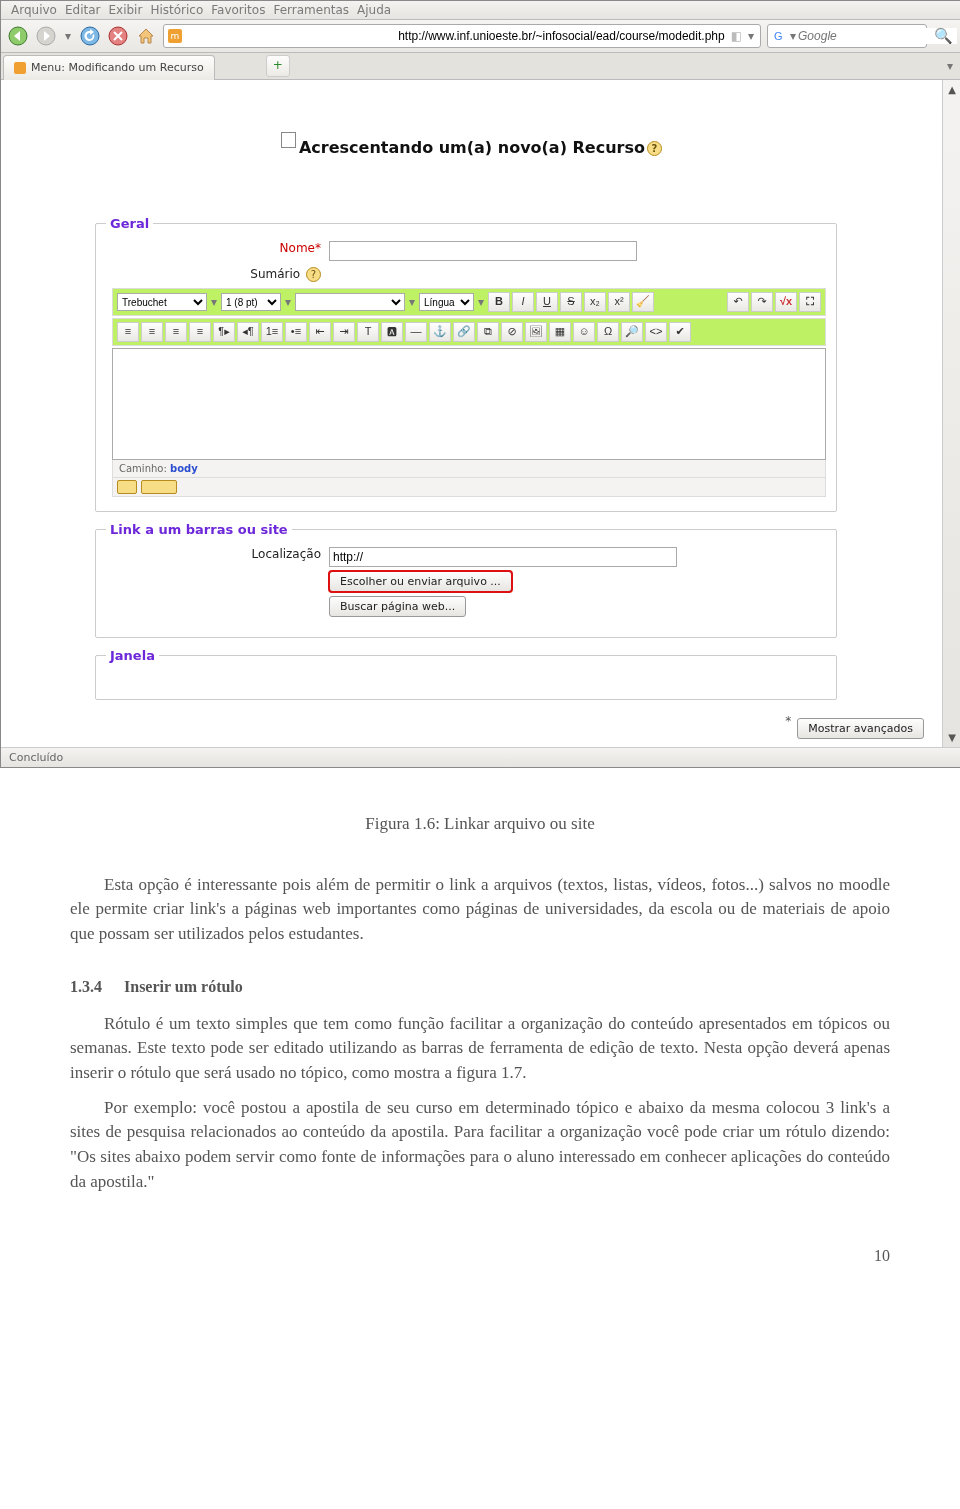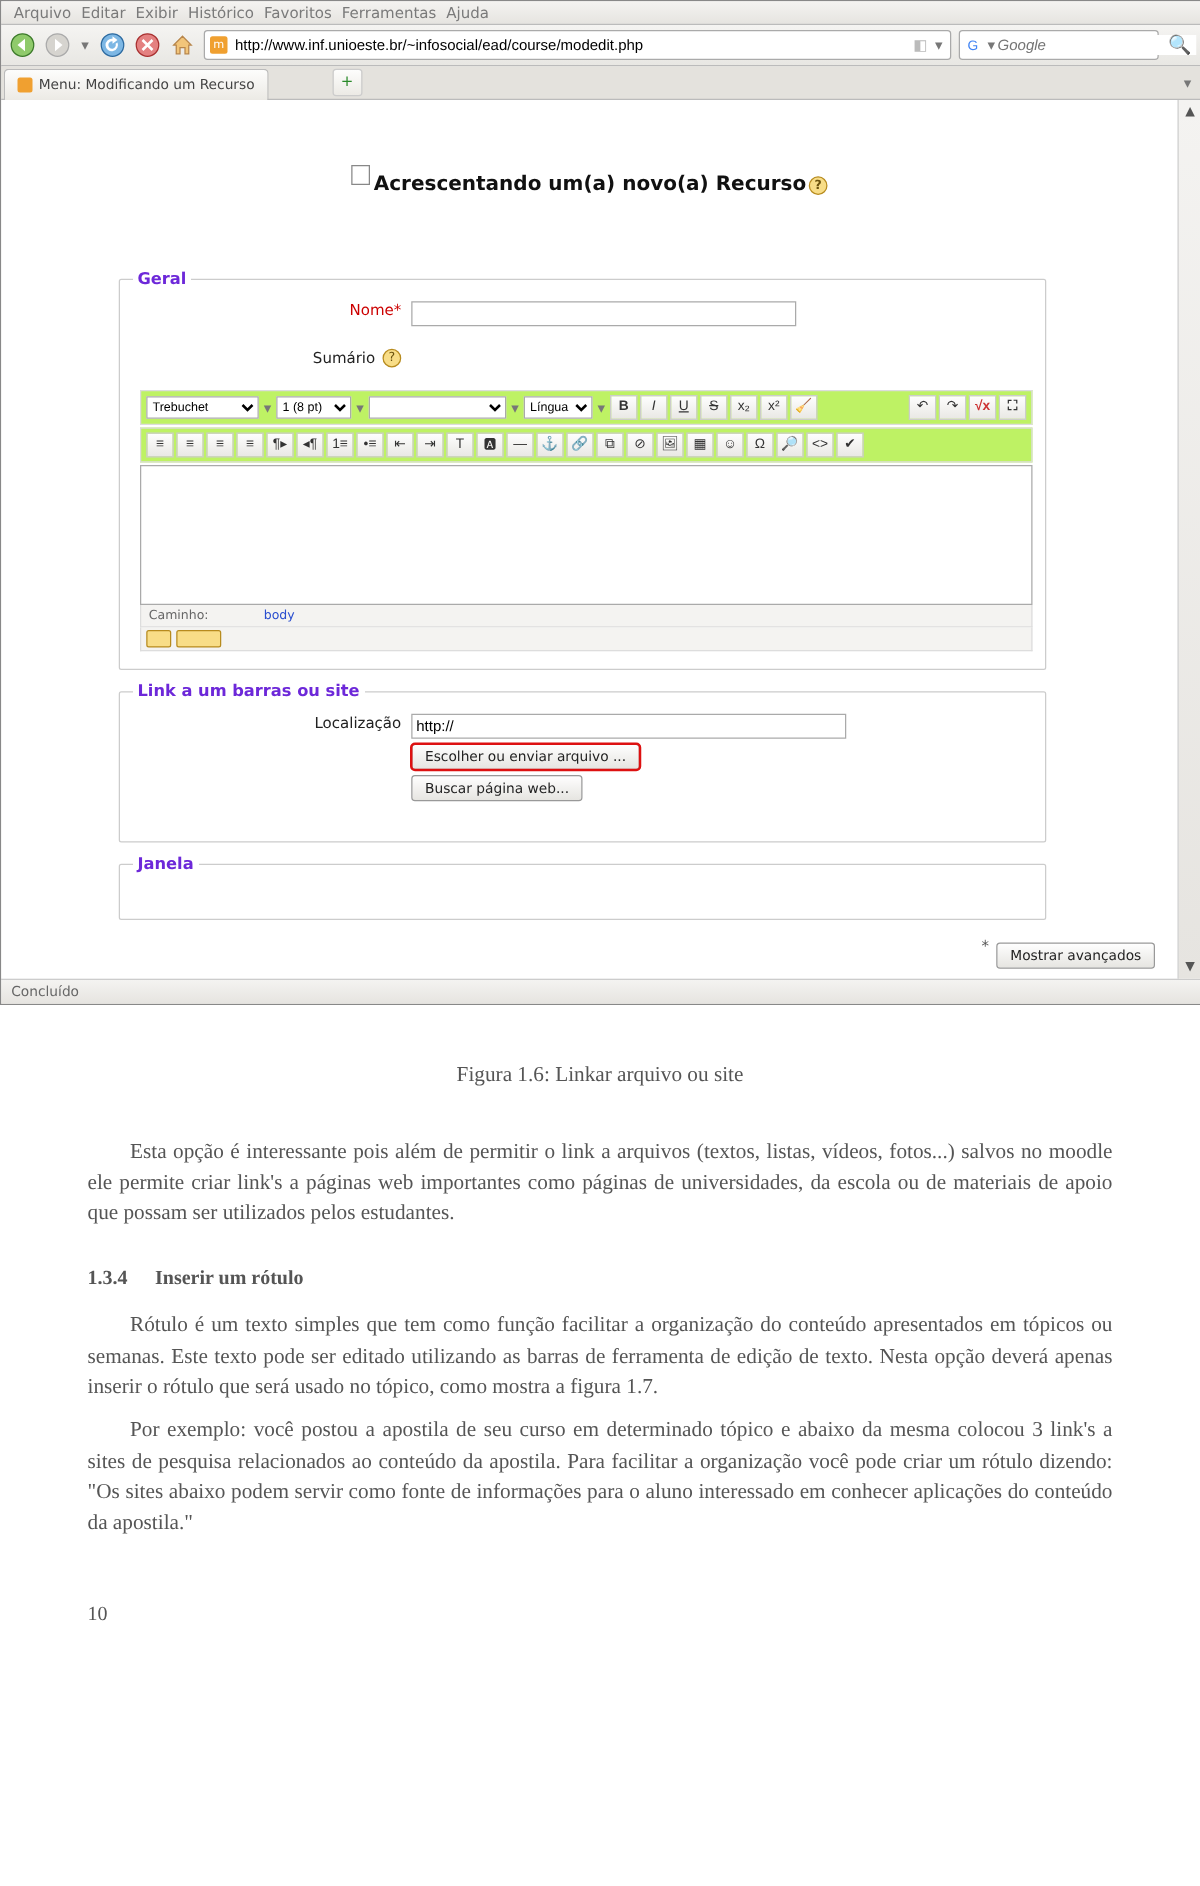--- a/index.html
+++ b/index.html
@@ -6,69 +6,69 @@
   
   .shot{width:960px;border:1px solid #888;background:#efeeec;font-family:"DejaVu Sans",Arial,sans-serif;font-size:12px;color:#333;}
   .menubar{display:flex;gap:4px;padding:2px 8px;background:linear-gradient(#f4f3f1,#e6e4e0);border-bottom:1px solid #bbb;color:#7a7a7a;font-size:12px;}
   .menubar span{padding:0 2px;}
   .nav{display:flex;align-items:center;gap:6px;padding:4px 6px;background:linear-gradient(#f5f4f2,#e8e7e3);border-bottom:1px solid #bbb;}
   .tb{width:22px;height:22px;display:inline-flex;align-items:center;justify-content:center;border-radius:3px;}
   .tb svg{display:block;}
   .drop{width:10px;text-align:center;color:#777;}
   .url{flex:1;display:flex;align-items:center;background:#fff;border:1px solid #aaa;border-radius:3px;height:22px;padding:0 4px;gap:4px;}
   .url .fav{width:14px;height:14px;background:#f0a030;border-radius:2px;display:inline-block;font-size:9px;color:#fff;text-align:center;line-height:14px;}
-  .url input{border:0;outline:0;font-size:12px;flex:1;background:transparent;}
+  .url input{border:0;outline:0;font-size:12px;flex:1;background:transparent;text-align:right;}
   .gbox{display:flex;align-items:center;background:#fff;border:1px solid #aaa;border-radius:3px;height:22px;padding:0 4px;width:150px;}
   .gbox input{border:0;outline:0;font-size:12px;flex:1;font-style:italic;color:#999;}
   .gicon{width:16px;height:16px;display:inline-block;margin-right:2px;}
   .mag{width:22px;text-align:center;color:#666;font-size:15px;}
   .tabstrip{display:flex;align-items:center;background:#e4e2dd;border-bottom:1px solid #bbb;height:26px;padding-left:2px;gap:47px;}
   .tab{display:flex;align-items:center;gap:5px;padding:0 10px;height:24px;background:linear-gradient(#fdfdfc,#eceae5);border:1px solid #bbb;border-bottom:0;border-radius:4px 4px 0 0;margin-top:2px;font-size:11px;color:#444;}
   .tab .fav{width:12px;height:12px;background:#f0a030;border-radius:2px;}
   .newtab{width:22px;height:20px;border:1px solid #ccc;border-radius:3px;margin-left:4px;text-align:center;line-height:18px;color:#2a8a2a;background:linear-gradient(#fdfdfc,#eceae5);}
   .tabstrip .sp{flex:1;}
   .tabmenu{width:22px;text-align:center;color:#777;}
   .page{display:flex;background:#fff;}
   .pgleft{flex:1;padding:2px 4px 0 4px;}
   .pgright{width:18px;background:linear-gradient(#f4f3f1,#e6e4e0);border-left:1px solid #ccc;display:flex;flex-direction:column;align-items:center;justify-content:space-between;padding:4px 0;}
   .pgright .arr{font-size:10px;color:#555;}
   .hdr{text-align:center;font-weight:bold;font-size:16px;color:#111;padding:6px 0 2px 0;}
   .hdr .qicon{display:inline-block;width:13px;height:13px;border:1px solid #b78b1e;border-radius:50%;background:#f8dd87;color:#6b520e;font-size:10px;line-height:13px;vertical-align:middle;margin-left:2px;}
   .hdr .doc{display:inline-block;width:13px;height:14px;border:1px solid #888;background:#fff;margin-right:3px;vertical-align:middle;}
   fieldset{border:1px solid #ccc;border-radius:2px;margin:6px 10px 10px 90px;padding:10px 10px 14px 10px;width:720px;}
   legend{font-weight:bold;color:#6d28d9;font-size:13px;padding:0 4px;}
-  .frow{display:flex;align-items:flex-start;margin-bottom:18px;}
+  .frow{display:flex;align-items:flex-start;margin-bottom:6px;}
   .lab{width:215px;text-align:right;padding-right:8px;font-size:12px;color:#222;}
   .req{color:#c00;}
   .txt{border:1px solid #aaa;height:18px;width:300px;font-size:12px;padding:0 3px;}
   .q{display:inline-block;width:13px;height:13px;border:1px solid #b78b1e;border-radius:50%;background:#f8dd87;color:#6b520e;font-size:10px;line-height:13px;text-align:center;margin-left:2px;vertical-align:middle;}
   .editor{margin-left:6px;}
   .erow{display:flex;gap:2px;align-items:center;flex-wrap:wrap;margin:2px 0;border:1px solid #dcdcdc;background:#bef264;padding:3px 4px;}
   .sel{border:1px solid #aaa;background:#fff;font-size:10px;height:18px;}
   .ebtn{width:20px;height:18px;border:1px solid #ccc;background:linear-gradient(#fefefe,#e9e8e4);text-align:center;font-size:11px;line-height:16px;color:#333;font-family:Arial,sans-serif;}
   .earea{border:1px solid #aaa;height:110px;background:#fff;}
   .epath{border:1px solid #ddd;border-top:0;padding:3px 6px;font-size:10px;color:#666;background:#f4f3f1;}
-  .epath b{color:#2a4ecf;font-weight:normal;margin-left:41px;}
+  .epath b{color:#2a4ecf;font-weight:bold;}
   .ebot{border:1px solid #ddd;border-top:0;padding:2px 4px;background:#f4f3f1;display:flex;gap:4px;}
   .mini{width:18px;height:12px;border:1px solid #b78b1e;background:#f8dd87;border-radius:2px;}
   .bt{display:inline-block;border:1px solid #999;background:linear-gradient(#fefefe,#e6e5e1);border-radius:3px;padding:3px 10px;font-size:11px;color:#222;margin-top:4px;}
   .bt.red{outline:2px solid #d11; outline-offset:-1px;}
   .adv{display:flex;justify-content:flex-end;padding:4px 14px 8px 0;}
   .adv .star{margin-right:6px;color:#555;}
   .status{background:linear-gradient(#f4f3f1,#e6e4e0);border-top:1px solid #ccc;font-size:11px;color:#666;padding:3px 8px;}
   fieldset.second{margin-top:4px;}
   .locin{border:1px solid #aaa;height:18px;width:340px;font-size:12px;padding:0 3px;}
   fieldset.third{padding:18px 10px;}
   
   .doc{width:820px;margin:44px auto 60px auto;font-size:17px;line-height:1.45;color:#555;}
   .doc .caption{text-align:center;margin:30px 0 36px 0;color:#555;}
   .doc p{text-align:justify;margin:0 0 10px 0;text-indent:2em;}
   .doc h2{font-size:16px;font-weight:bold;color:#555;margin:28px 0 14px 0;}
   .doc h2 .num{margin-right:22px;}
-  .pgnum{text-align:left;font-size:16px;color:#555;margin-top:50px;}
+  .pgnum{text-align:right;font-size:16px;color:#555;margin-top:50px;}
 </style>
 </head>
 <body>
 
 <div class="shot">
 
   <div class="menubar">
     <span>Arquivo</span>
     <span>Editar</span>
     <span>Exibir</span>

